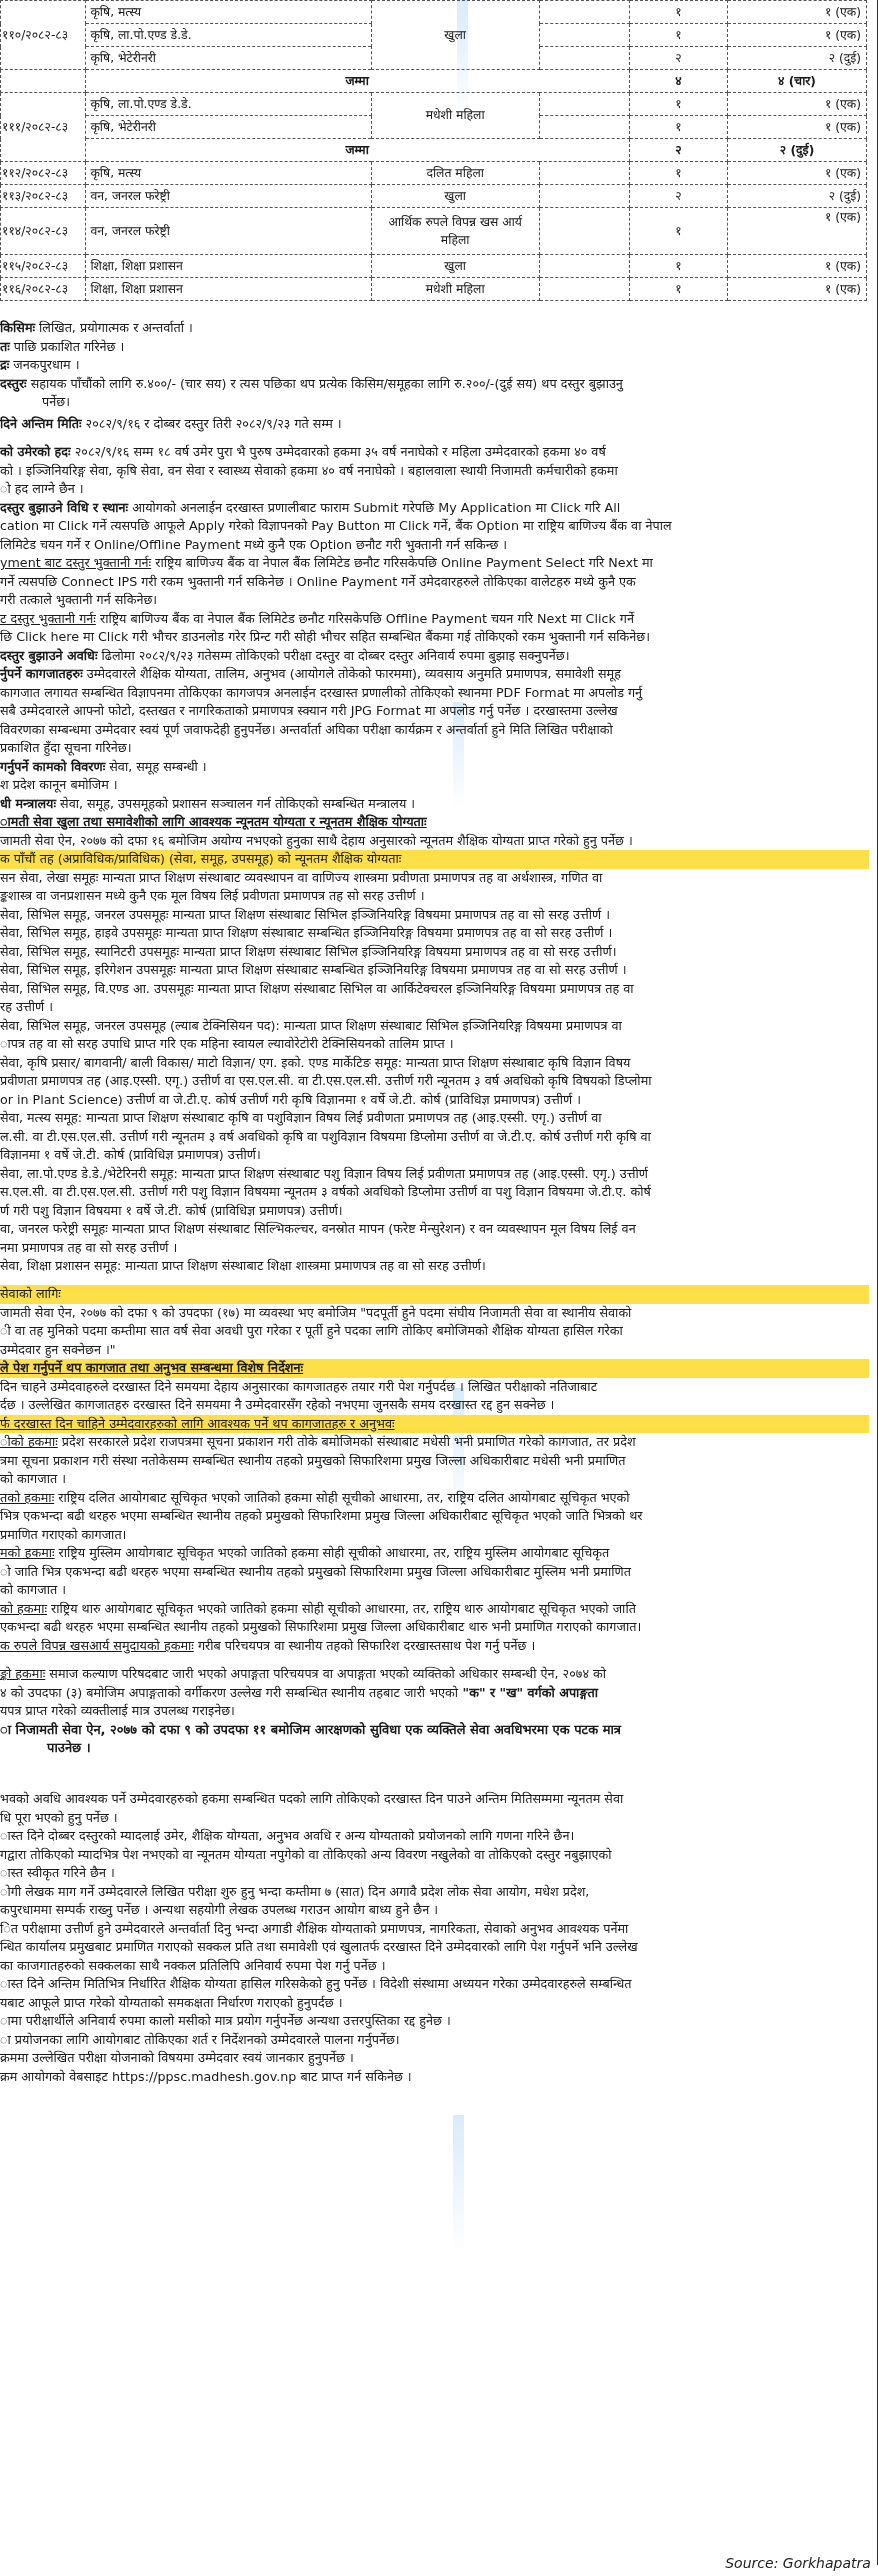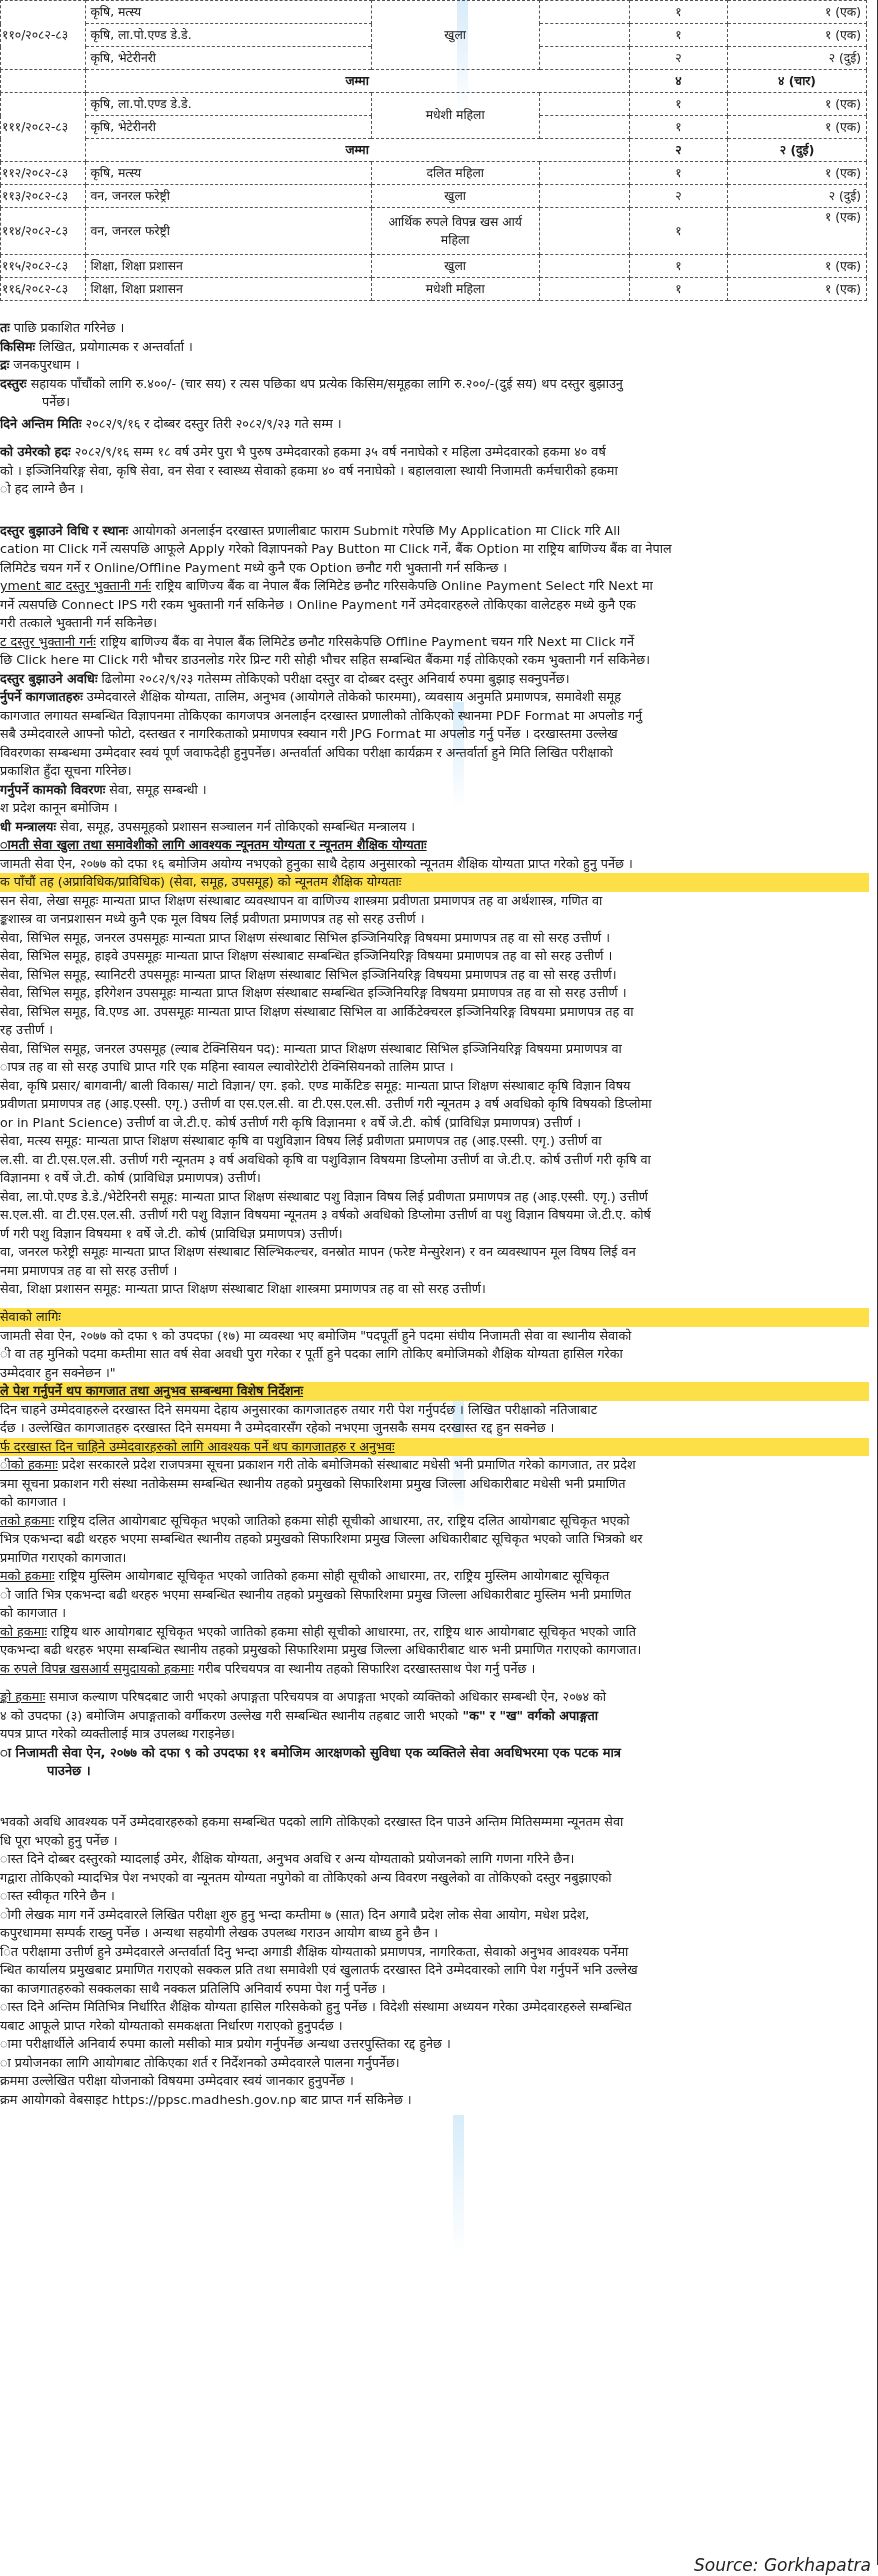--- a/index.html
+++ b/index.html
@@ -42,21 +42,21 @@
   }
   .line { margin: 0; padding: 0 0 0 0; text-align: justify; }
   .hang { padding-left: 42px; }
   .b { font-weight: bold; }
   .u { text-decoration: underline; }
   .shade { background: #fde047; }
   .gap { height: 9.8px; }
   .gap2 { height: 16.3px; }
   .source {
     position: absolute; right: 8.2px; top: 2555px;
-    font-size: 17px; font-style: italic; color: #222;
+    font-size: 14px; font-style: italic; color: #222;
   }
   .rightbar {
     position: absolute; right: 0; top: 0; width: 1.6px; height: 2565px; background: #333;
   }
   .wm {
     position: absolute; pointer-events: none;
     background: linear-gradient(180deg, rgba(140,200,240,0.35), rgba(140,200,240,0.0));
   }
 </style>
 </head>
@@ -154,32 +154,32 @@
         <td class="quota">मधेशी महिला</td>
         <td class="blank"></td>
         <td class="num">१</td>
         <td class="words">१ (एक)</td>
       </tr>
     </tbody>
   </table>
 
   <div class="body-text" style="top:319px;">
 
+    <p class="line"><span class="b">किसिमः</span><span> लिखित, प्रयोगात्मक र अन्तर्वार्ता ।</span></p>
     <p class="line"><span class="b">तः</span><span> पाछि प्रकाशित गरिनेछ ।</span></p>
-    <p class="line"><span class="b">किसिमः</span><span> लिखित, प्रयोगात्मक र अन्तर्वार्ता ।</span></p>
     <p class="line"><span class="b">द्रः</span><span> जनकपुरधाम ।</span></p>
     <p class="line"><span class="b">दस्तुरः</span><span> सहायक पाँचौंको लागि रु.४००/- (चार सय) र त्यस पछिका थप प्रत्येक किसिम/समूहका लागि रु.२००/-(दुई सय) थप दस्तुर बुझाउनु</span></p>
     <p class="line hang">पर्नेछ।</p>
     <p class="line" style="margin-top:3.3px;"><span class="b">दिने अन्तिम मितिः</span><span> २०८२/९/१६ र दोब्बर दस्तुर तिरी २०८२/९/२३ गते सम्म ।</span></p>
     <div class="gap"></div>
     <p class="line"><span class="b">को उमेरको हदः</span><span> २०८२/९/१६ सम्म १८ वर्ष उमेर पुरा भै पुरुष उम्मेदवारको हकमा ३५ वर्ष ननाघेको र महिला उम्मेदवारको हकमा ४० वर्ष</span></p>
     <p class="line">को । इञ्जिनियरिङ्ग सेवा, कृषि सेवा, वन सेवा र स्वास्थ्य सेवाको हकमा ४० वर्ष ननाघेको । बहालवाला स्थायी निजामती कर्मचारीको हकमा</p>
     <p class="line">ो हद लाग्ने छैन ।</p>
 
-    <p class="line" style="margin-top:23px;"><span class="b">दस्तुर बुझाउने विधि र स्थानः</span><span> आयोगको अनलाईन दरखास्त प्रणालीबाट फाराम Submit गरेपछि My Application मा Click गरि All</span></p>
+    <p class="line" style="margin-top:0;"><span class="b">दस्तुर बुझाउने विधि र स्थानः</span><span> आयोगको अनलाईन दरखास्त प्रणालीबाट फाराम Submit गरेपछि My Application मा Click गरि All</span></p>
     <p class="line">cation मा Click गर्ने त्यसपछि आफूले Apply गरेको विज्ञापनको Pay Button मा Click गर्ने, बैंक Option मा राष्ट्रिय बाणिज्य बैंक वा नेपाल</p>
     <p class="line">लिमिटेड चयन गर्ने र Online/Offline Payment मध्ये कुनै एक Option छनौट गरी भुक्तानी गर्न सकिन्छ ।</p>
 
     <p class="line"><span class="u">yment बाट दस्तुर भुक्तानी गर्नः</span><span> राष्ट्रिय बाणिज्य बैंक वा नेपाल बैंक लिमिटेड छनौट गरिसकेपछि Online Payment Select गरि Next मा</span></p>
     <p class="line">गर्ने त्यसपछि Connect IPS गरी रकम भुक्तानी गर्न सकिनेछ । Online Payment गर्ने उमेदवारहरुले तोकिएका वालेटहरु मध्ये कुनै एक</p>
     <p class="line">गरी तत्काले भुक्तानी गर्न सकिनेछ।</p>
 
     <p class="line"><span class="u">ट दस्तुर भुक्तानी गर्नः</span><span> राष्ट्रिय बाणिज्य बैंक वा नेपाल बैंक लिमिटेड छनौट गरिसकेपछि Offline Payment चयन गरि Next मा Click गर्ने</span></p>
     <p class="line">छि Click here मा Click गरी भौचर डाउनलोड गरेर प्रिन्ट गरी सोही भौचर सहित सम्बन्धित बैंकमा गई तोकिएको रकम भुक्तानी गर्न सकिनेछ।</p>
 

